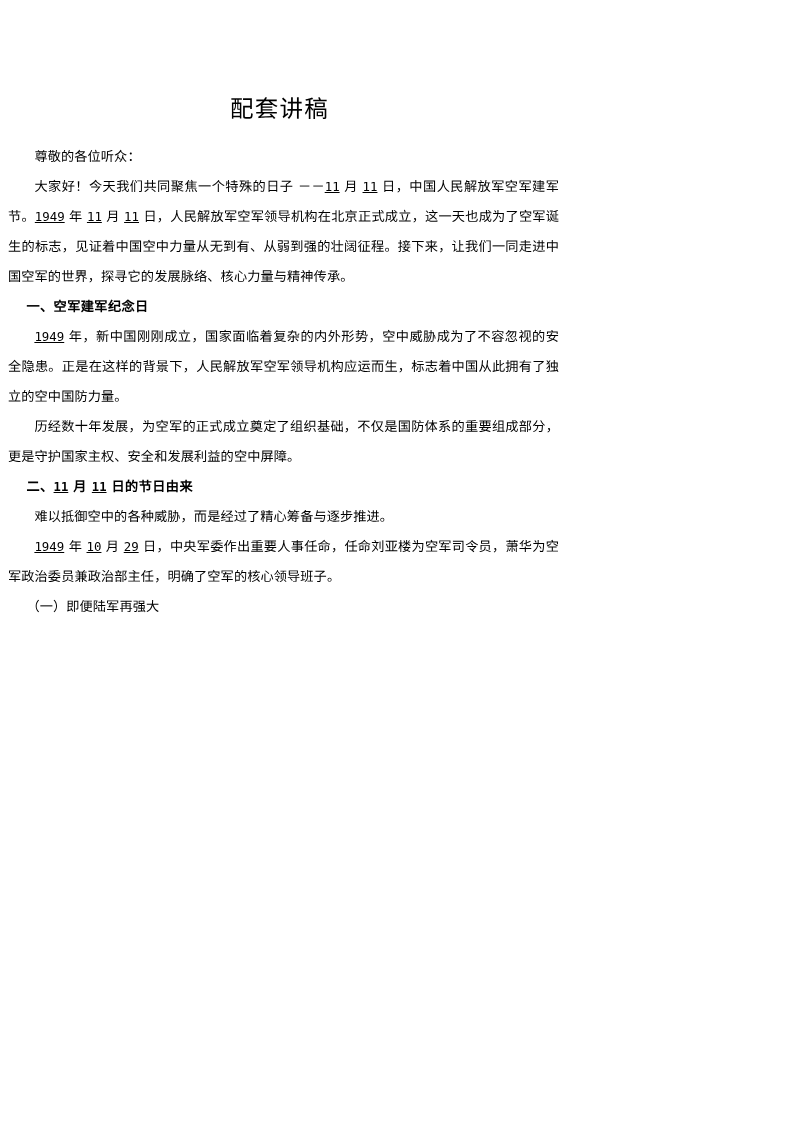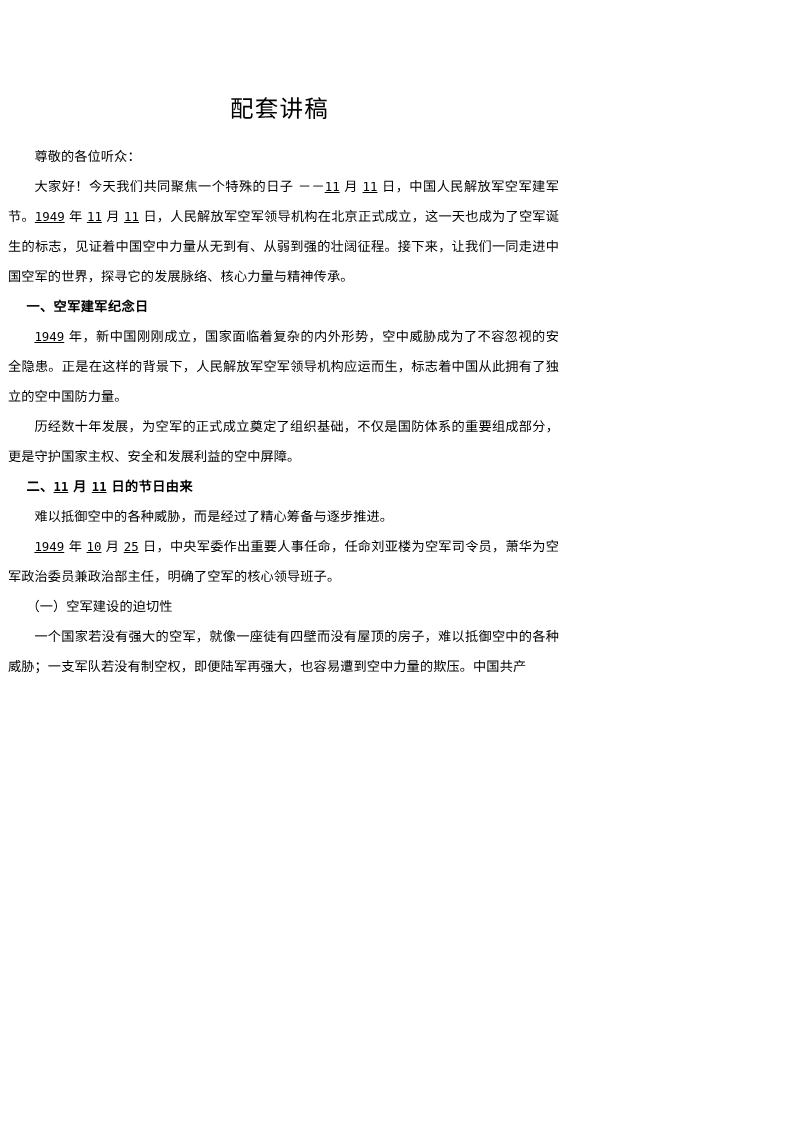--- a/index.html
+++ b/index.html
@@ -115,23 +115,22 @@
 
     <p class="para indent"><span class="lat">1949</span> 年，新中国刚刚成立，国家面临着复杂的内外形势，空中威胁成为了不容忽视的安全隐患。正是在这样的背景下，人民解放军空军领导机构应运而生，标志着中国从此拥有了独立的空中国防力量。</p>
 
     <p class="para indent">历经数十年发展，为空军的正式成立奠定了组织基础，不仅是国防体系的重要组成部分，更是守护国家主权、安全和发展利益的空中屏障。</p>
 
     <p class="para heading">二、<span class="lat">11</span> 月 <span class="lat">11</span> 日的节日由来</p>
 
     <p class="para indent">难以抵御空中的各种威胁，而是经过了精心筹备与逐步推进。</p>
 
 
-    <p class="para indent"><span class="lat">1949</span> 年 <span class="lat">10</span> 月 <span class="lat">25</span> 日，中央军委作出重要人事任命，任命刘亚楼为空军司令员，萧华为空军政治委员兼政治部主任，明确了空军的核心领导班子。</p>
+    <p class="para indent"><span class="lat">1949</span> 年 <span class="lat">10</span> 月 <span class="lat">29</span> 日，中央军委作出重要人事任命，任命刘亚楼为空军司令员，萧华为空军政治委员兼政治部主任，明确了空军的核心领导班子。</p>
 
 
 
-    <p class="para subheading">（一）空军建设的迫切性</p>
+    <p class="para subheading">（一）即便陆军再强大</p>
 
 
-    <p class="para indent">一个国家若没有强大的空军，就像一座徒有四壁而没有屋顶的房子，难以抵御空中的各种威胁；一支军队若没有制空权，即便陆军再强大，也容易遭到空中力量的欺压。中国共产</p>
 
   </div>
 </div>
 
 </body></html>

